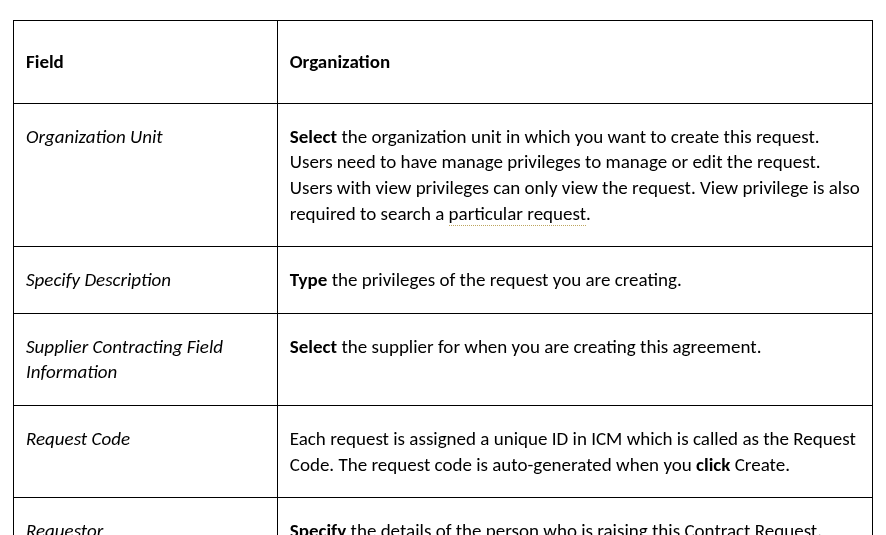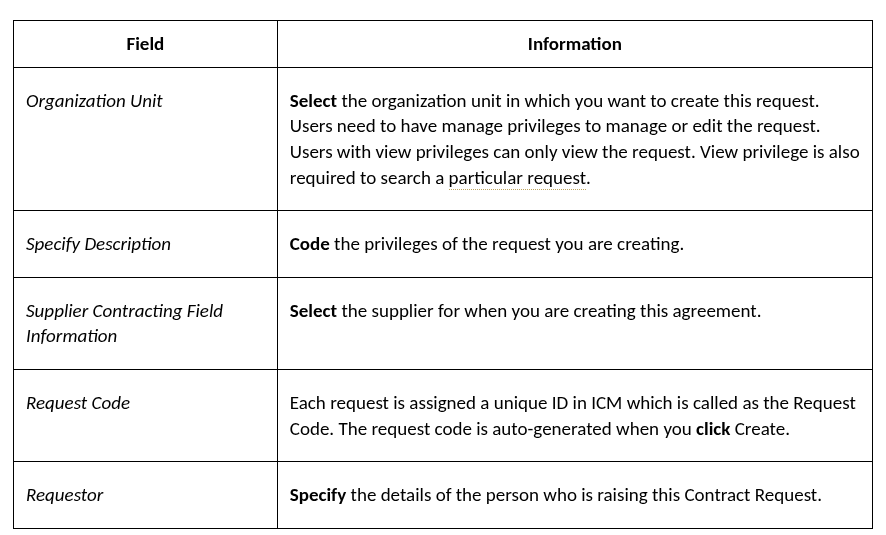--- a/index.html
+++ b/index.html
@@ -21,22 +21,22 @@
     }
     th, td {
       border: 1px solid #000000;
       padding: 20px 12px;
       vertical-align: top;
       text-align: left;
       line-height: 1.35;
     }
     th {
       font-weight: 700;
-      text-align: center;
-      padding: 10px 12px;
+      text-align: left;
+      padding: 28px 12px;
     }
     .col-field {
       width: 264px;
       font-style: italic;
     }
     .col-desc {
       width: 596px;
     }
     .b { font-weight: 700; }
     .i { }
@@ -44,34 +44,34 @@
       border-bottom: 1px dotted #bfa65f;
     }
   </style>
 </head>
 <body>
 
 <table>
   <thead>
     <tr>
       <th class="col-field" style="font-style:normal;">Field</th>
-      <th class="col-desc">Information</th>
+      <th class="col-desc">Organization</th>
     </tr>
   </thead>
   <tbody>
     <tr>
       <td class="col-field">Organization Unit</td>
       <td class="col-desc">
         <span class="b">Select</span><span> the organization unit in which you want to create this request. Users need to have </span><span class="i">manage</span><span> privileges to manage or edit the request. Users with </span><span class="i">view privileges</span><span> can only view the request. View privilege is also required to search a </span><span class="dotted-underline">particular request</span><span>.</span>
       </td>
     </tr>
     <tr>
       <td class="col-field">Specify Description</td>
       <td class="col-desc">
-        <span class="b">Code</span><span> the privileges of the request you are creating.</span>
+        <span class="b">Type</span><span> the privileges of the request you are creating.</span>
       </td>
     </tr>
     <tr>
       <td class="col-field">Supplier Contracting Field Information</td>
       <td class="col-desc">
         <span class="b">Select</span><span> the supplier for when you are creating this agreement.</span>
       </td>
     </tr>
     <tr>
       <td class="col-field">Request Code</td>

